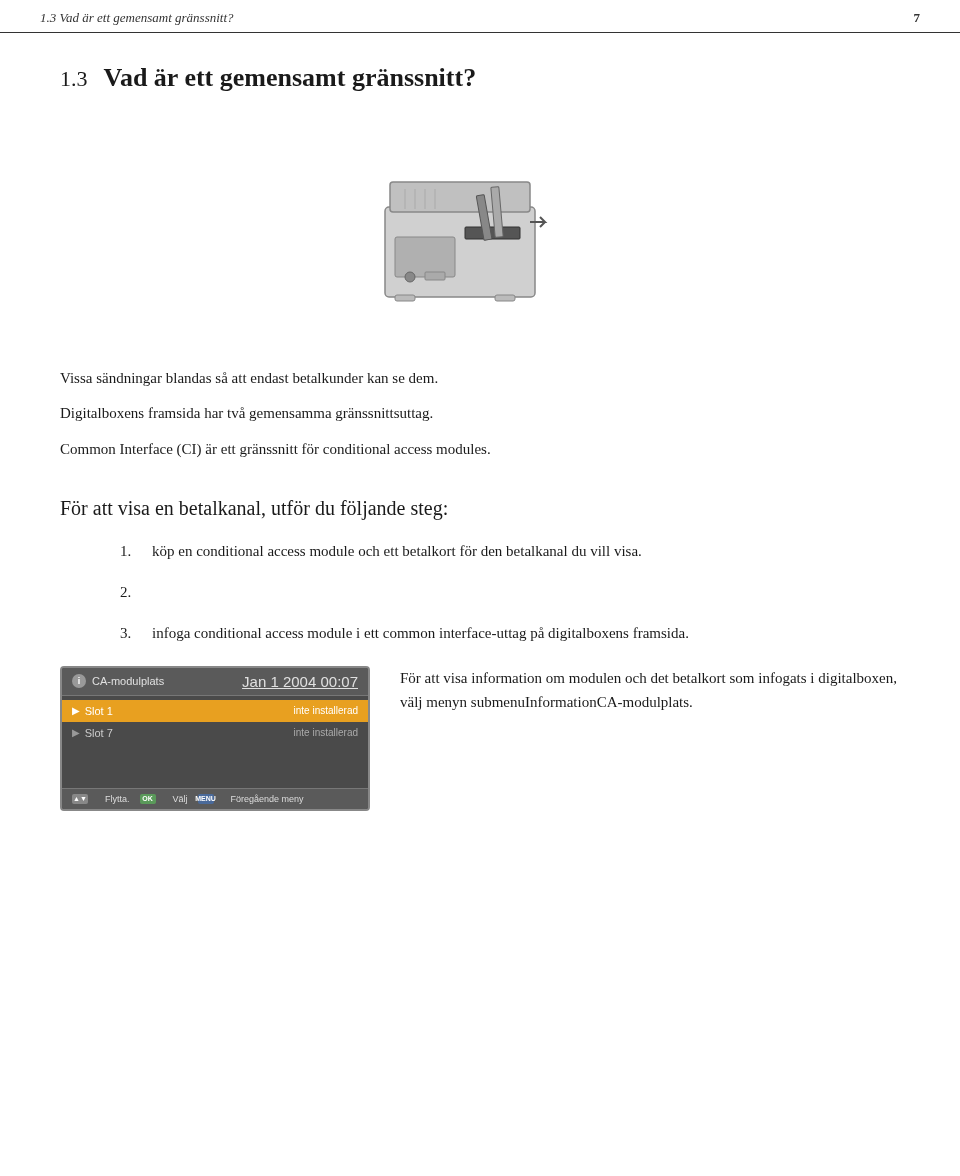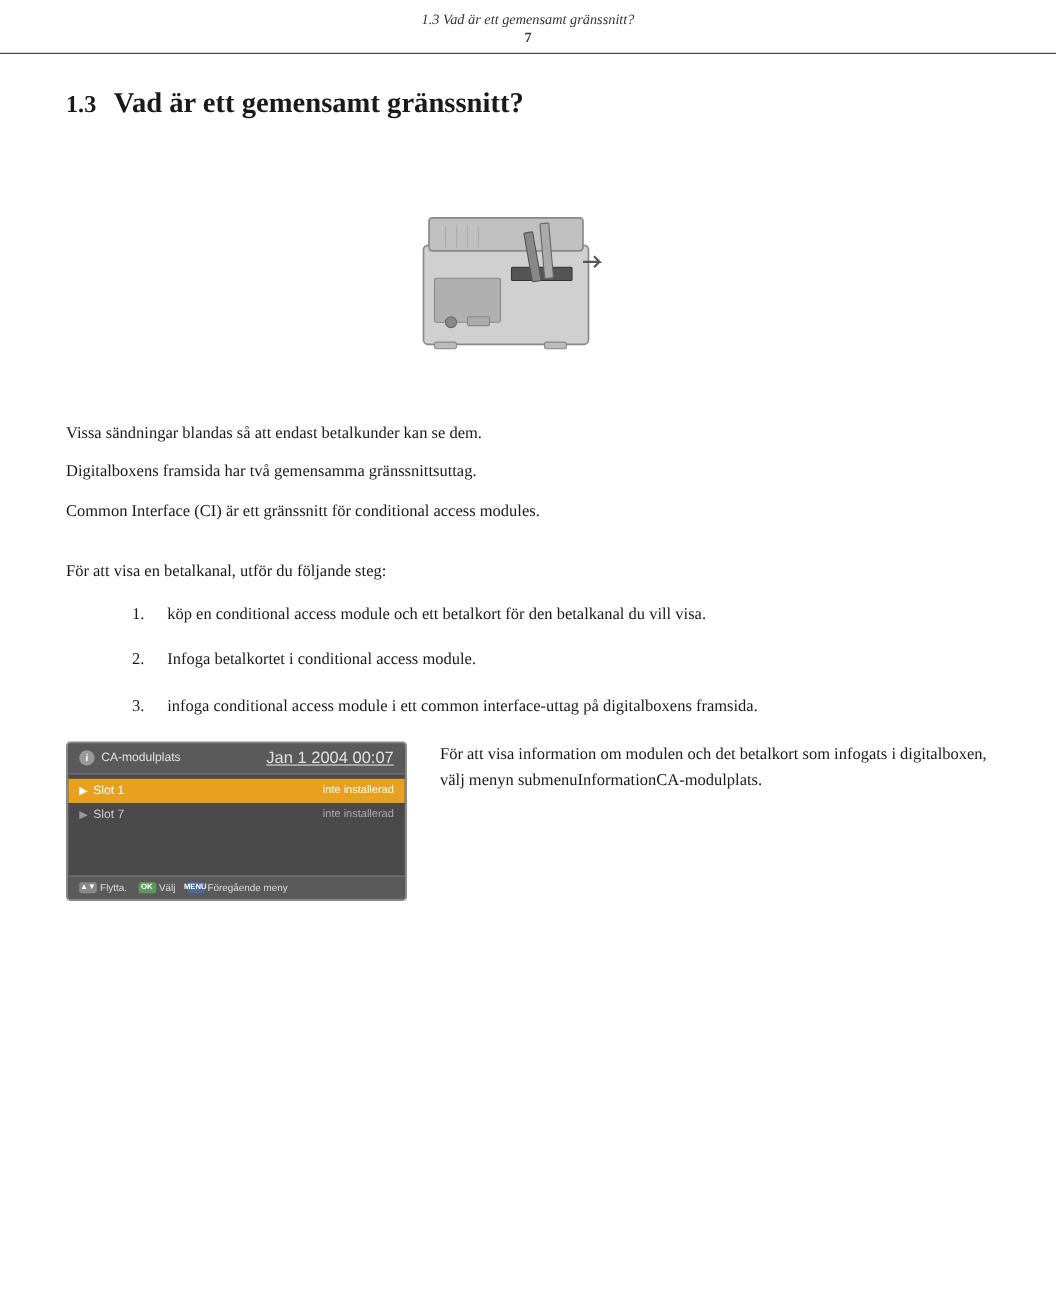--- a/index.html
+++ b/index.html
@@ -14,21 +14,20 @@
 
     
     .page-header {
       display: flex;
       justify-content: space-between;
       align-items: center;
       padding: 10px 40px 6px 40px;
       border-bottom: 1px solid #333;
       font-size: 13px;
       color: #333;
-      flex-direction: column;
     }
     .page-header .header-title {
       font-style: italic;
     }
     .page-header .page-num {
       font-weight: bold;
     }
 
     
     .page-content {
@@ -37,21 +36,21 @@
 
     
     .section-heading {
       display: flex;
       align-items: baseline;
       gap: 16px;
       margin-bottom: 24px;
     }
     .section-num {
       font-size: 22px;
-      font-weight: bold;
+      font-weight: normal;
       white-space: nowrap;
     }
     .section-title {
       font-size: 26px;
       font-weight: bold;
     }
 
     
     .top-section {
       display: flex;
@@ -75,21 +74,21 @@
     }
     .text-column p {
       line-height: 1.55;
       margin-bottom: 12px;
       font-size: 15px;
     }
 
     
     .full-text {
       margin-bottom: 12px;
-      font-size: 15px;
+      font-size: 20px;
       line-height: 1.55;
     }
 
     
     .numbered-list {
       margin: 16px 0 16px 60px;
     }
     .numbered-list .list-item {
       display: flex;
       gap: 12px;
@@ -197,21 +196,21 @@
       background: #5a5a5a;
       padding: 5px 10px;
       display: flex;
       gap: 10px;
       align-items: center;
       border-top: 1px solid #777;
     }
     .tv-status-item {
       display: flex;
       align-items: flex-start;
-      gap: 3px;
+      gap: 17px;
       font-size: 9px;
       color: #ddd;
     }
     .tv-btn {
       width: 16px;
       height: 10px;
       border-radius: 2px;
       background: #888;
       display: inline-flex;
       align-items: center;
@@ -281,21 +280,20 @@
 
   <p class="full-text">För att visa en betalkanal, utför du följande steg:</p>
 
   <div class="numbered-list">
     <div class="list-item">
       <span class="list-num">1.</span>
       <span>köp en conditional access module och ett betalkort för den betalkanal du vill visa.</span>
     </div>
     <div class="list-item">
       <span class="list-num">2.</span>
-      <span>Infoga betalkortet i conditional access module.</span>
     </div>
     <div class="list-item">
       <span class="list-num">3.</span>
       <span>infoga conditional access module i ett common interface-uttag på digitalboxens framsida.</span>
     </div>
   </div>
 
   <div class="bottom-section">
 
     <div class="screen-image">

